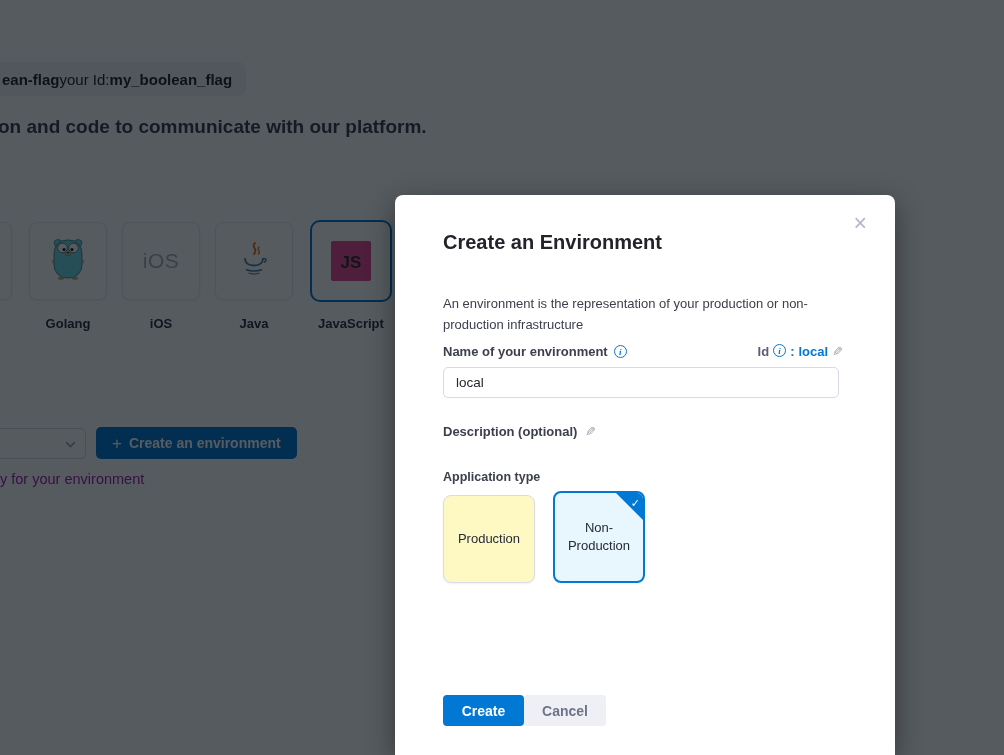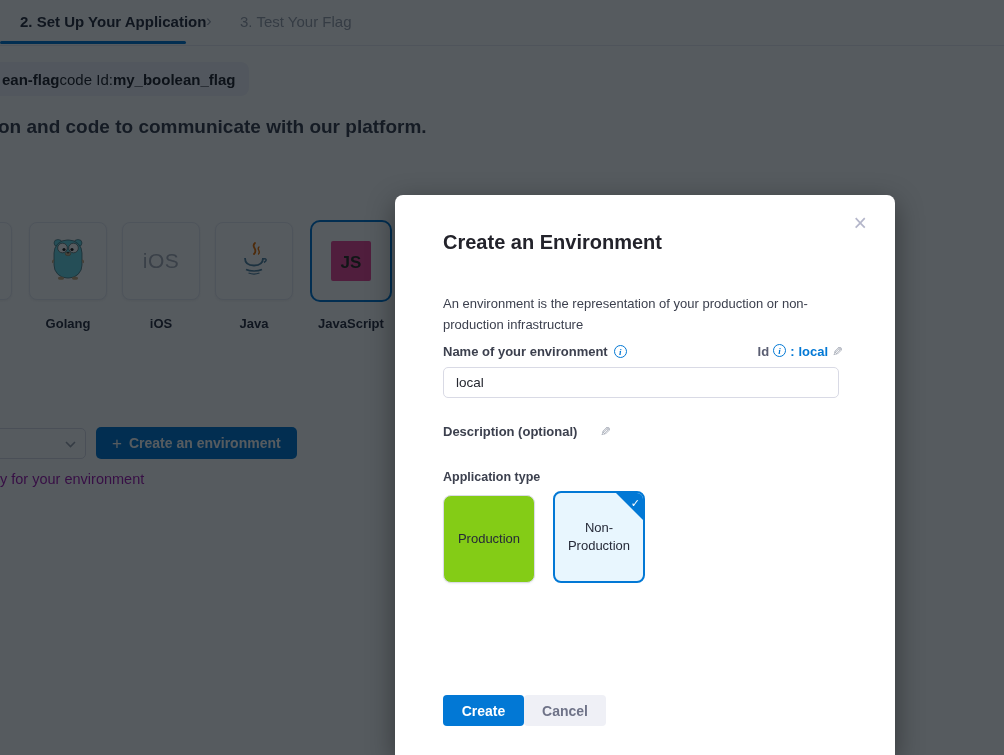--- a/index.html
+++ b/index.html
@@ -78,56 +78,50 @@
   .id-colon{color:#0278d5;font-weight:600;}
   .id-value{color:#0278d5;font-weight:700;}
   .pencil{color:#9aa0ad;font-size:13px;cursor:pointer;transform:scaleX(-1);display:inline-block;}
 
   .name-input{
     position:absolute;left:48px;top:172px;width:396px;height:31px;box-sizing:border-box;
     border:1px solid #d9dae5;border-radius:5px;padding:0 12px;font-size:13.5px;color:#24272f;outline:none;
     font-family:inherit;background:#fff;
   }
 
-  .desc-row{position:absolute;left:48px;top:229px;display:flex;align-items:center;gap:23px;}
+  .desc-row{position:absolute;left:48px;top:229px;display:flex;align-items:center;gap:8px;}
   .envtype-label{position:absolute;left:48px;top:275px;font-size:12.5px;font-weight:600;color:#3c404e;}
 
   .cards-row{position:absolute;left:48px;top:296px;display:flex;gap:18px;align-items:flex-start;}
   .type-card{
-    width:92px;height:88px;margin-top:4px;background:#84cc16;border:1px solid #dadbe6;border-radius:8px;
+    width:92px;height:88px;margin-top:4px;background:#fef9c3;border:1px solid #dadbe6;border-radius:8px;
     box-shadow:0 1px 2px rgba(40,41,61,.06);display:flex;align-items:center;justify-content:center;
     font-size:13px;color:#262a38;cursor:pointer;box-sizing:border-box;text-align:center;line-height:18px;
   }
   .type-card.selected{
     width:92px;height:92px;margin-top:0;background:#e8f6fe;border:2px solid #0278d5;
     position:relative;overflow:hidden;box-shadow:none;
   }
   .corner-flag{position:absolute;top:0;right:0;width:0;height:0;border-top:27px solid #0278d5;border-left:27px solid transparent;}
   .corner-check{position:absolute;top:1px;right:3px;color:#fff;font-size:11px;font-weight:700;}
 
   .actions-row{position:absolute;left:48px;top:500px;display:flex;}
   .btn{height:31px;border:none;border-radius:4px;font-size:14px;font-weight:700;cursor:pointer;font-family:inherit;}
   .btn-create{width:81px;background:#0278d5;color:#fff;}
   .btn-cancel{width:82px;background:#eff0f6;color:#6f7388;}
 </style>
 </head>
 <body>
 
 <div class="page">
 
-  <div class="tabbar">
-    <div class="tab-active">2. Set Up Your Application</div>
-    <div class="tab-underline"></div>
-    <div class="tab-sep">›</div>
-    <div class="tab-next">3. Test Your Flag</div>
-  </div>
 
   <div class="flag-badge">
     <b>ean-flag</b>
-      <span> code Id: </span>
+      <span> your Id: </span>
       <b>my_boolean_flag</b>
   </div>
 
   <div class="headline">on and code to communicate with our platform.</div>
 
   <div class="tile" style="left:-66px"></div>
 
   <div class="tile" style="left:29px">
     <span>
       <svg viewBox="0 0 34 44" width="34" height="44">

